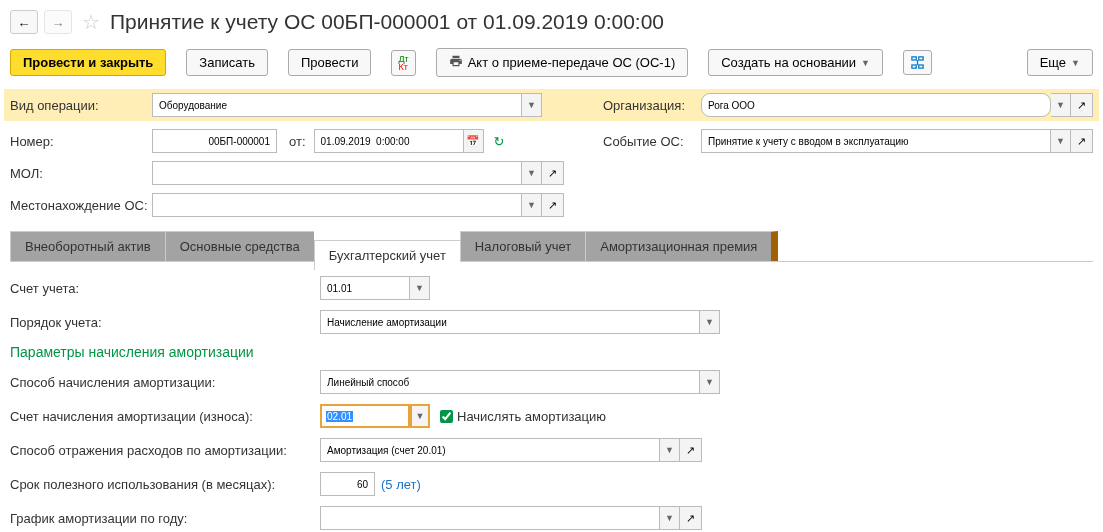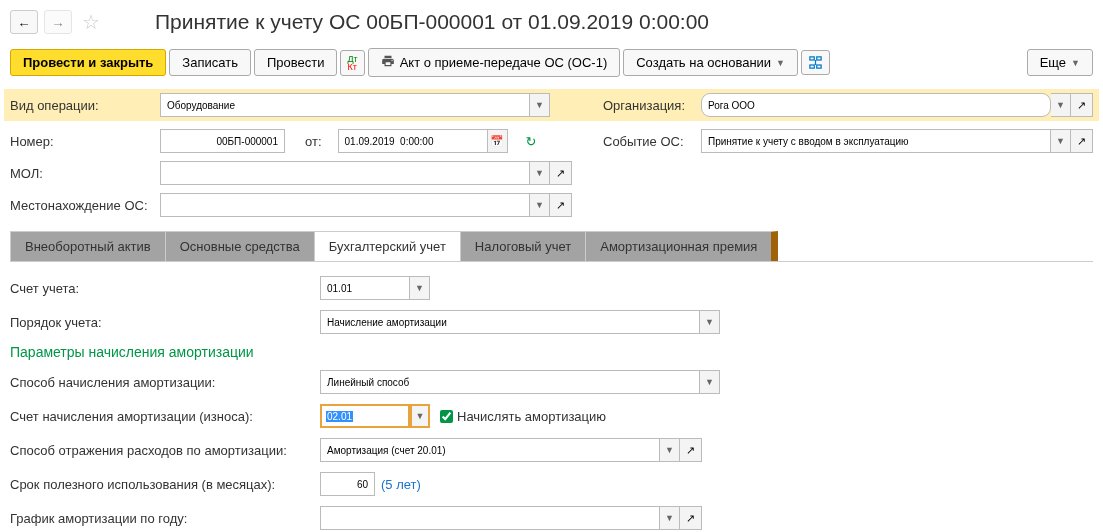--- a/index.html
+++ b/index.html
@@ -1,40 +1,40 @@
 <!DOCTYPE html>
 <html><head>
 <meta charset="utf-8">
 <style>
   * { box-sizing: border-box; }
   body { margin: 0; padding: 10px; font-family: Arial, sans-serif; font-size: 13px; color: #333; background: #fff; }
   .top-row { display: flex; align-items: center; gap: 6px; margin-bottom: 14px; }
   .nav-btn { width: 28px; height: 24px; border: 1px solid #ccc; background: #f8f8f8; display: inline-flex; align-items: center; justify-content: center; border-radius: 3px; }
   .nav-btn.disabled { opacity: 0.5; }
   .star { color: #ccc; font-size: 20px; margin: 0 4px; }
-  .title { font-size: 21px; color: #333; margin-left: 45px; }
-  .toolbar { display: flex; align-items: center; gap: 3px; margin-bottom: 12px; }
+  .title { font-size: 21px; color: #333; }
+  .toolbar { display: flex; align-items: center; gap: 20px; margin-bottom: 12px; }
   .btn { border: 1px solid #aaa; background: #f8f8f8; padding: 5px 12px; border-radius: 3px; font-size: 13px; cursor: pointer; display: inline-flex; align-items: center; gap: 5px; white-space: nowrap; }
   .btn.primary { background: #ffdd2d; border-color: #d4a800; font-weight: bold; }
   .btn.icon-only { padding: 4px 6px; }
   .spacer { flex: 1; }
   .dd-arrow { font-size: 9px; color: #666; }
-  .field-row { display: flex; align-items: center; margin-bottom: 8px; gap: 10px; }
+  .field-row { display: flex; align-items: center; margin-bottom: 8px; gap: 2px; }
   .field-row.highlight { background: #ffeeb5; padding: 4px 6px; margin-left: -6px; margin-right: -6px; }
   .label { width: 140px; }
   .input-wrap { display: flex; align-items: center; }
   .txt-input { border: 1px solid #bbb; padding: 3px 6px; height: 24px; font-size: 10px; background: #fff; }
   .dd-btn { border: 1px solid #bbb; border-left: none; width: 20px; height: 24px; background: #f4f4f4; display: inline-flex; align-items: center; justify-content: center; font-size: 9px; color: #666; }
   .ext-btn { border: 1px solid #bbb; border-left: none; width: 22px; height: 24px; background: #f4f4f4; display: inline-flex; align-items: center; justify-content: center; font-size: 11px; }
   .col2 { margin-left: auto; display: flex; align-items: center; gap: 8px; }
   .col2 .label2 { width: 90px; }
   .tabs { display: flex; border-bottom: 1px solid #ccc; margin-top: 14px; margin-bottom: 14px; }
   .tab { padding: 7px 14px; border: 1px solid transparent; border-bottom: none; cursor: pointer; font-size: 13px; background: #a3a3a3; margin-right: 0; border-color: #ccc; border-right: none; }
   .tab:last-child { border-right: 7px solid #a16207; }
-  .tab.active { background: #fff; border-color: #ccc; position: relative; top: 0; }
+  .tab.active { background: #fff; border-color: #ccc; position: relative; top: 9px; }
   .section-title { color: #009646; font-size: 14px; margin: 8px 0 10px 0; }
   .form-row { display: flex; align-items: center; margin-bottom: 10px; }
   .form-label { width: 310px; }
   .focused { border: 2px solid #e8a33d !important; }
   .sel-text { background: #3390ff; color: #fff; padding: 0 1px; }
   .link-text { color: #1a73cc; margin-left: 6px; }
   .chk { accent-color: #009646; margin-left: 10px; margin-right: 4px; }
   .cal-icon { display:inline-flex; width:20px; height:24px; border:1px solid #bbb; border-left:none; align-items:center; justify-content:center; background:#f4f4f4; font-size:11px; }
   .green-icon { color: #009646; font-size: 13px; margin-left: 8px; }
   .dtkt { font-size: 9px; line-height: 8px; text-align: left; }

